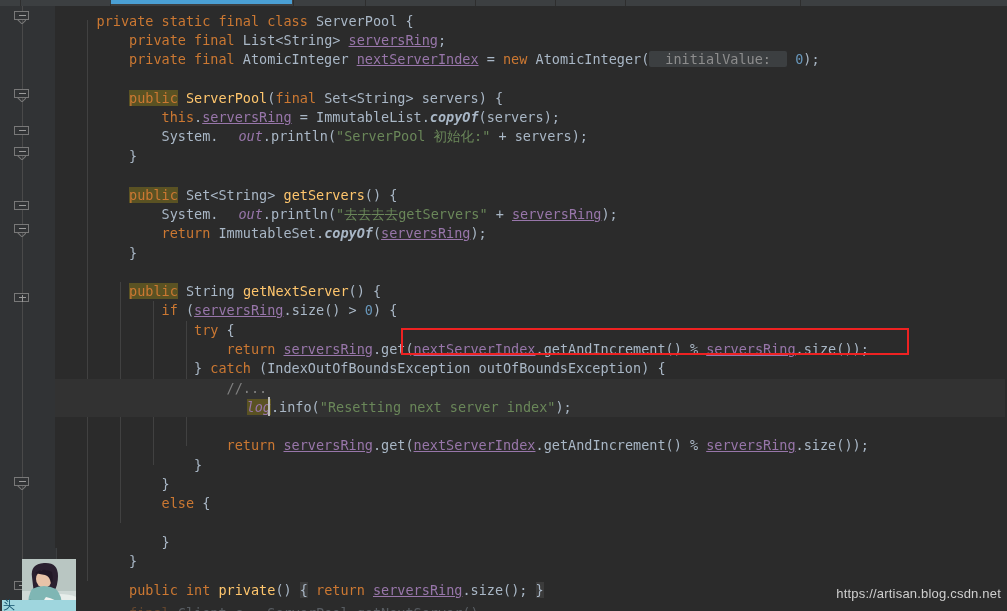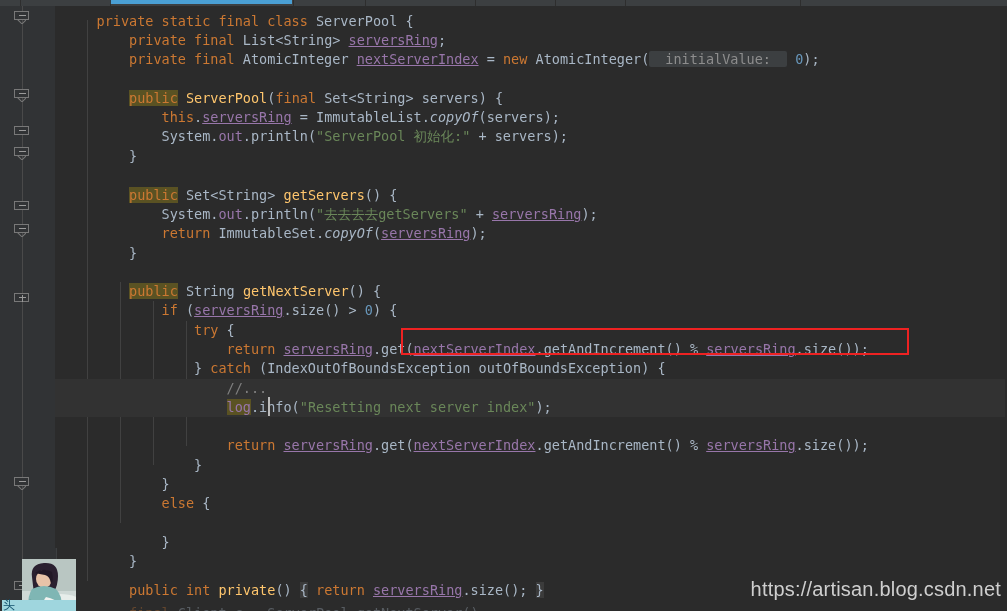--- a/index.html
+++ b/index.html
@@ -38,38 +38,38 @@
 
   
   .ig{position:absolute;width:1px;background:#4a4a4a;opacity:.75;}
 
   
   .kw{color:#cc7832;}
   .ty{color:#a9b7c6;}            
   .cls{color:#a9b7c6;}
   .fn{color:#ffc66d;}            
   .fld{color:#9876aa;text-decoration:underline;}           
-  .fldi{color:#9876aa;}
+  .fldi{color:#9876aa;font-style:italic;margin-left:20px;}
   .st{color:#6a8759;}            
   .num{color:#6897bb;}           
   .cm{color:#808080;}            
-  .stat{color:#a9b7c6;font-style:italic;}
+  .stat{color:#a9b7c6;font-style:italic;font-weight:bold;}
   .usehl{background:#5a5223;}    
   .param{background:#3c3f41;color:#8d8d8d;border-radius:2px;padding:0 16px;}
   .foldph{background:#3b3b3b;color:#a9b7c6;}
 
   
   #redbox{position:absolute;border:2px solid #ee2222;box-sizing:border-box;pointer-events:none;}
 
   
   #caret{position:absolute;width:2px;background:#bbbbbb;}
 
   
   #urlmark{position:absolute;right:6px;bottom:10px;font-family:"Liberation Sans",sans-serif;
-           font-size:20px;color:#cfcfcf;letter-spacing:.2px;}
+           font-size:13px;color:#cfcfcf;letter-spacing:.2px;}
 
   
   #avatar{position:absolute;left:2px;bottom:0;width:74px;height:52px;overflow:hidden;}
   #avatar .band{position:absolute;left:0;bottom:0;width:74px;height:11px;background:#9fd6de;}
   #avatar .cjk{position:absolute;left:1px;bottom:-3px;font-family:"DejaVu Sans",sans-serif;
                font-size:12px;color:#11506b;}
 </style>
 </head>
 <body>
 

